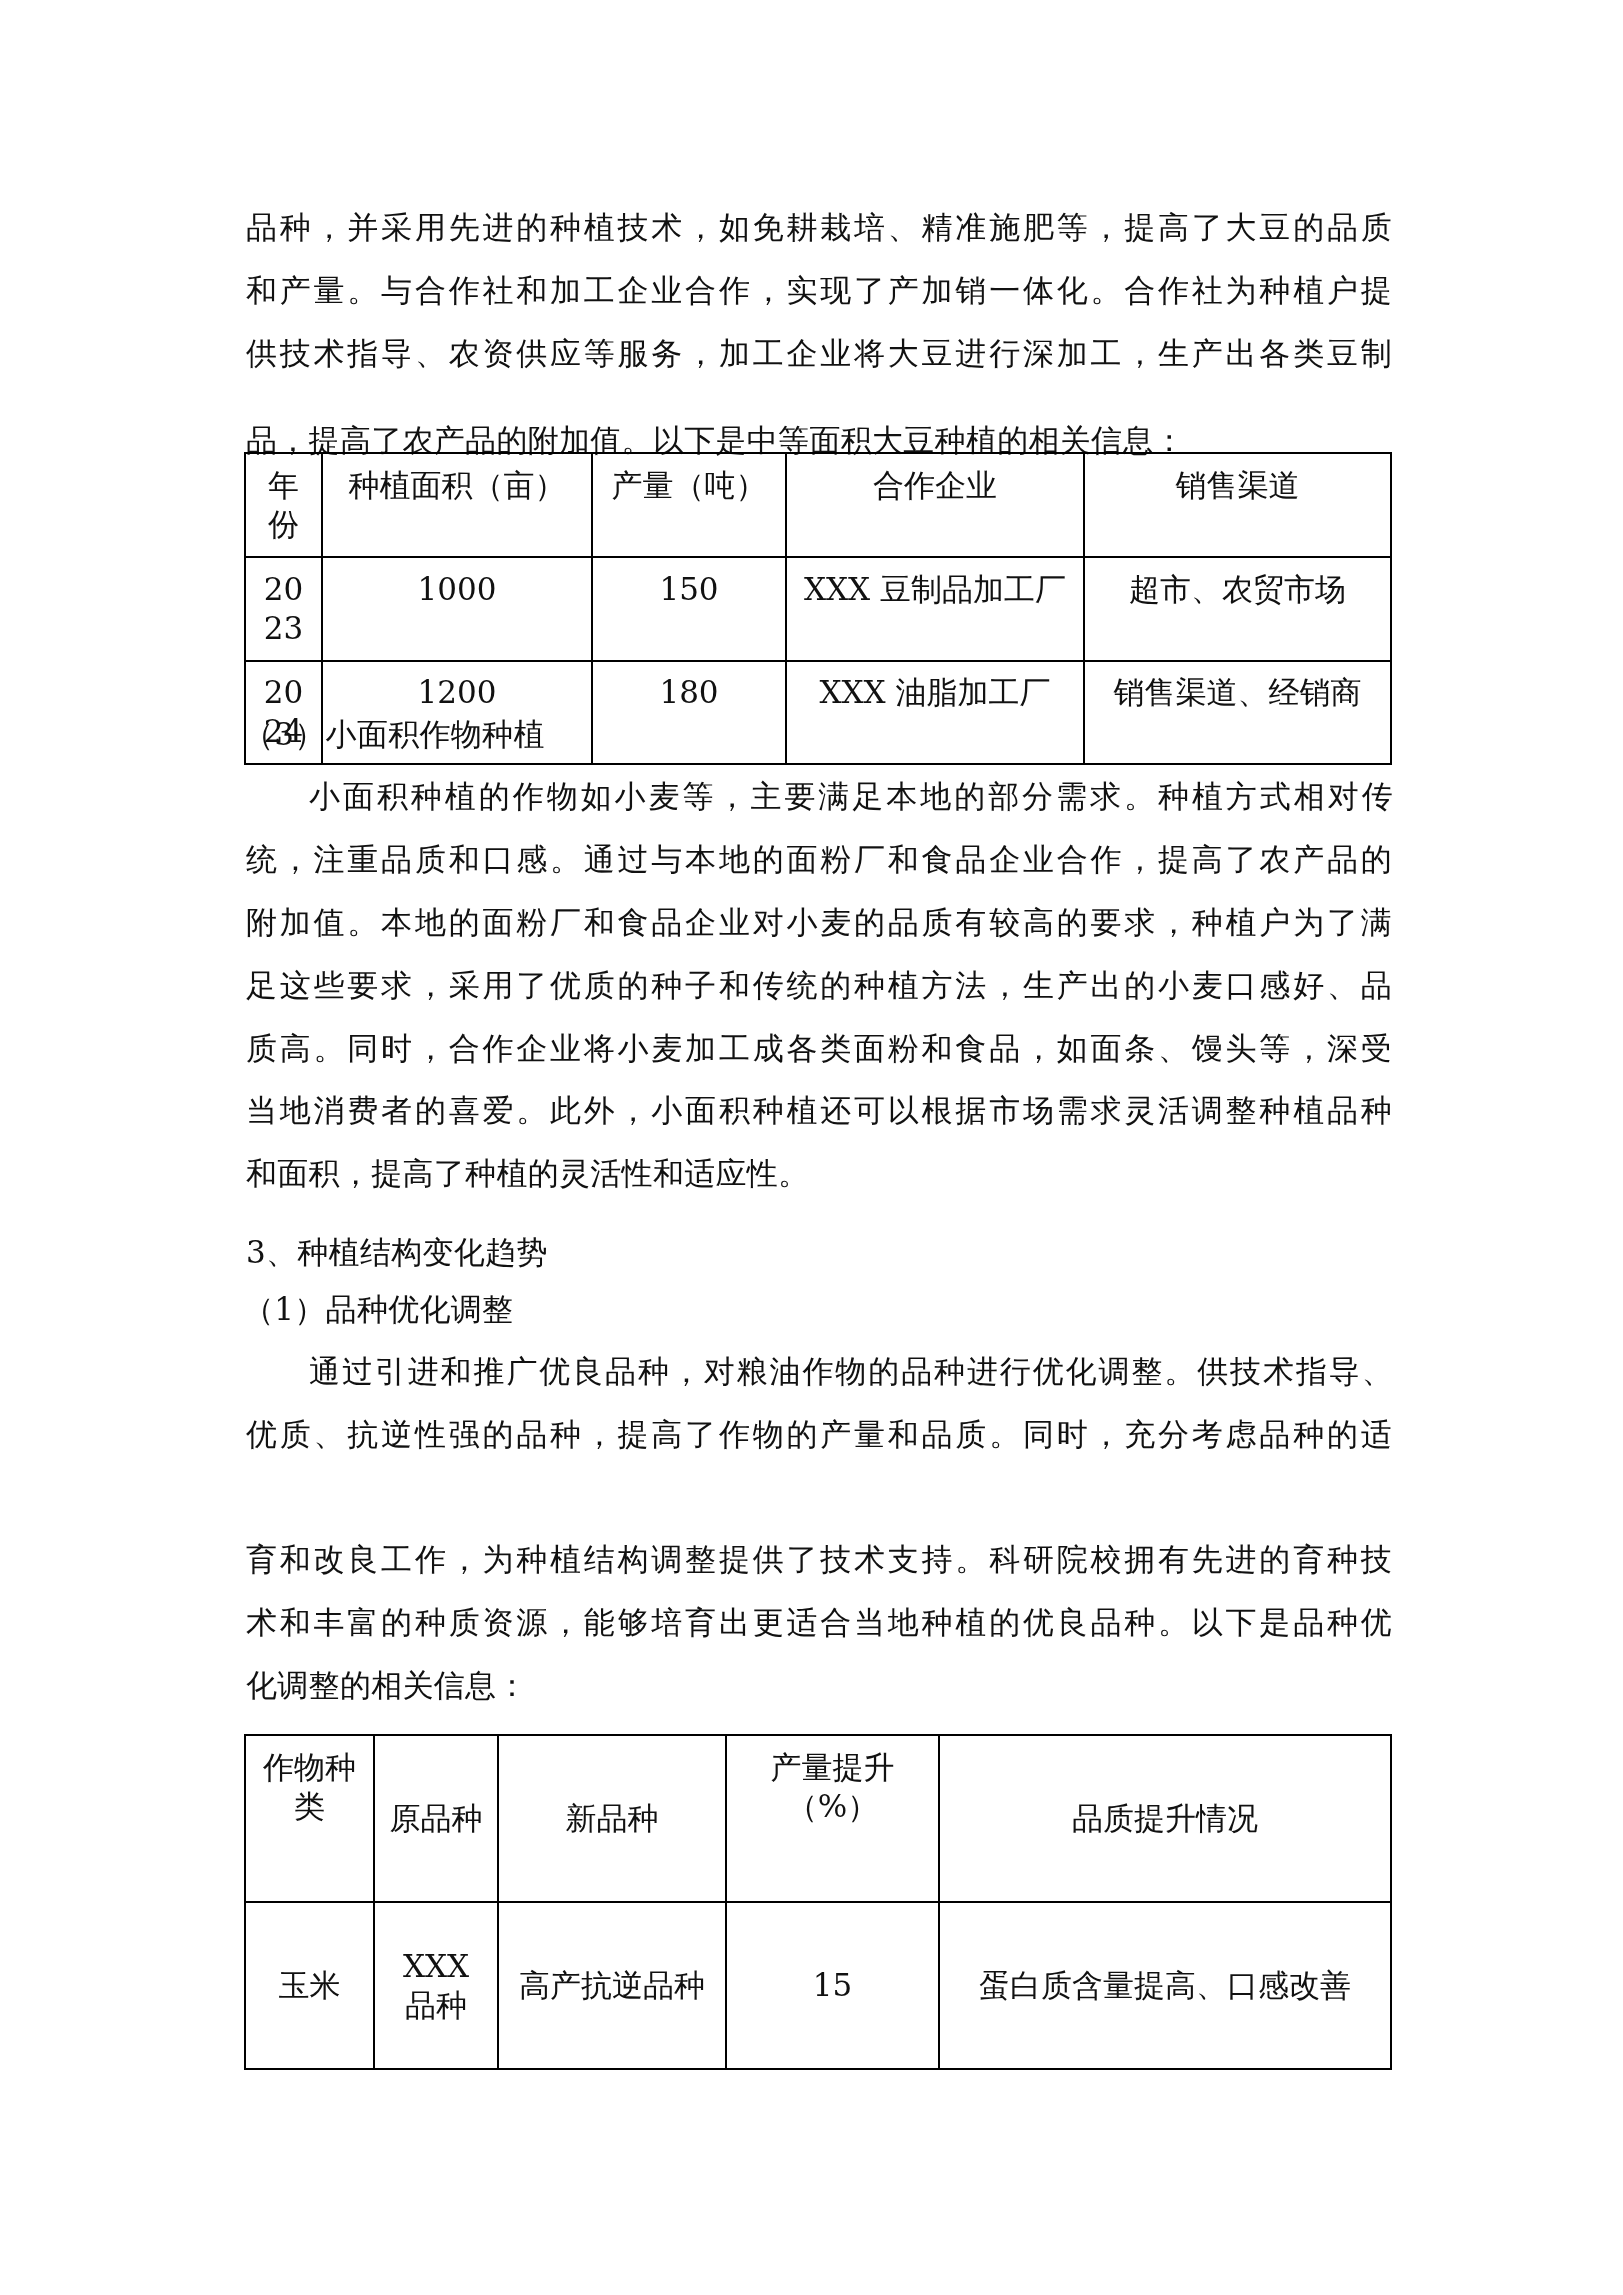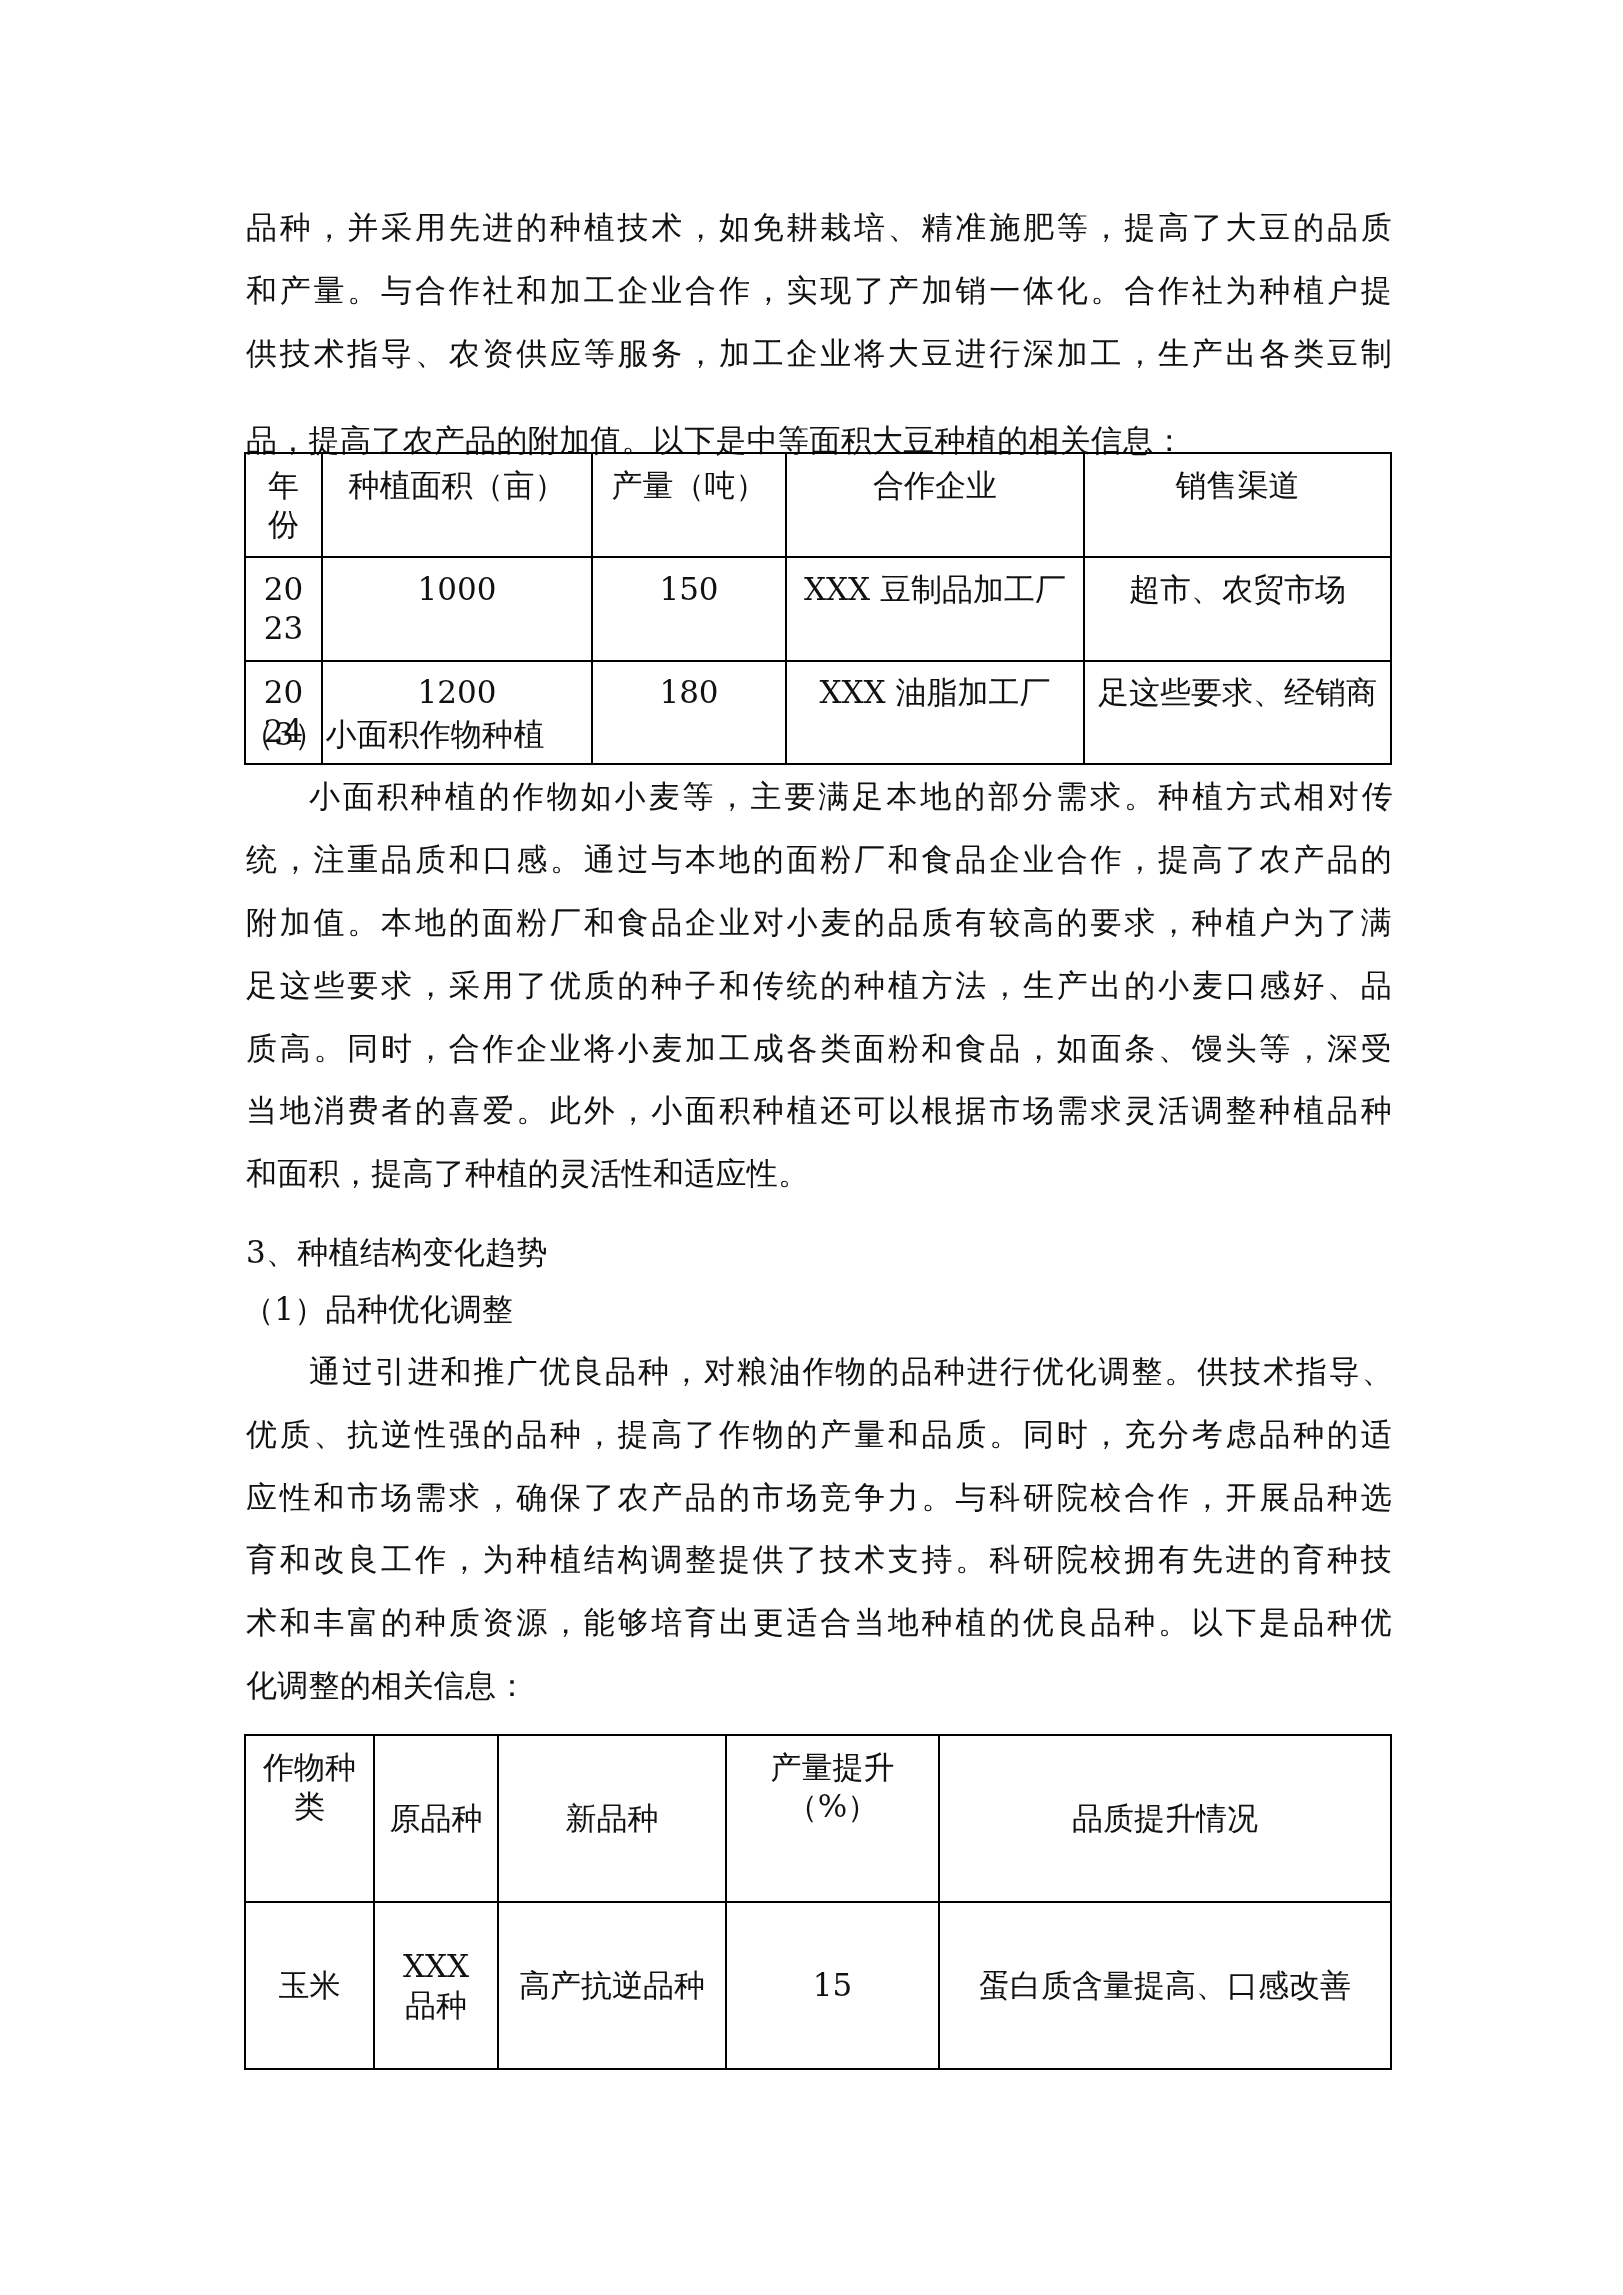--- a/index.html
+++ b/index.html
@@ -62,39 +62,38 @@
       <td>1000</td>
       <td>150</td>
       <td>XXX 豆制品加工厂</td>
       <td>超市、农贸市场</td>
     </tr>
     <tr>
       <td>2024</td>
       <td>1200</td>
       <td>180</td>
       <td>XXX 油脂加工厂</td>
-      <td>足这些要求、经销商</td>
+      <td>销售渠道、经销商</td>
     </tr>
   </tbody>
     </table>
 
   <div class="line heading" style="top:715px; left:243px;">（3）小面积作物种植</div>
   <div class="line justify indent" style="top:777px;">小面积种植的作物如小麦等，主要满足本地的部分需求。种植方式相对传</div>
   <div class="line justify" style="top:840px;">统，注重品质和口感。通过与本地的面粉厂和食品企业合作，提高了农产品的</div>
   <div class="line justify" style="top:903px;">附加值。本地的面粉厂和食品企业对小麦的品质有较高的要求，种植户为了满</div>
   <div class="line justify" style="top:966px;">足这些要求，采用了优质的种子和传统的种植方法，生产出的小麦口感好、品</div>
   <div class="line justify" style="top:1029px;">质高。同时，合作企业将小麦加工成各类面粉和食品，如面条、馒头等，深受</div>
   <div class="line justify" style="top:1091px;">当地消费者的喜爱。此外，小面积种植还可以根据市场需求灵活调整种植品种</div>
   <div class="line" style="top:1154px;">和面积，提高了种植的灵活性和适应性。</div>
 
   <div class="line heading" style="top:1233px;">3、种植结构变化趋势</div>
   <div class="line heading" style="top:1290px; left:243px;">（1）品种优化调整</div>
   <div class="line justify indent" style="top:1352px;">通过引进和推广优良品种，对粮油作物的品种进行优化调整。供技术指导、</div>
   <div class="line justify" style="top:1415px;">优质、抗逆性强的品种，提高了作物的产量和品质。同时，充分考虑品种的适</div>
-  <div class="line justify" style="top:1478px;">应性和市场需求，确保了农产品的市场竞争力。与科研院校合作，开展品种选</div>
   <div class="line justify" style="top:1540px;">育和改良工作，为种植结构调整提供了技术支持。科研院校拥有先进的育种技</div>
   <div class="line justify" style="top:1603px;">术和丰富的种质资源，能够培育出更适合当地种植的优良品种。以下是品种优</div>
   <div class="line" style="top:1666px;">化调整的相关信息：</div>
 
   <table class="grid" id="t2">
     <colgroup>
       <col style="width:129px">
         <col style="width:124px">
         <col style="width:228px">
         <col style="width:213px">

